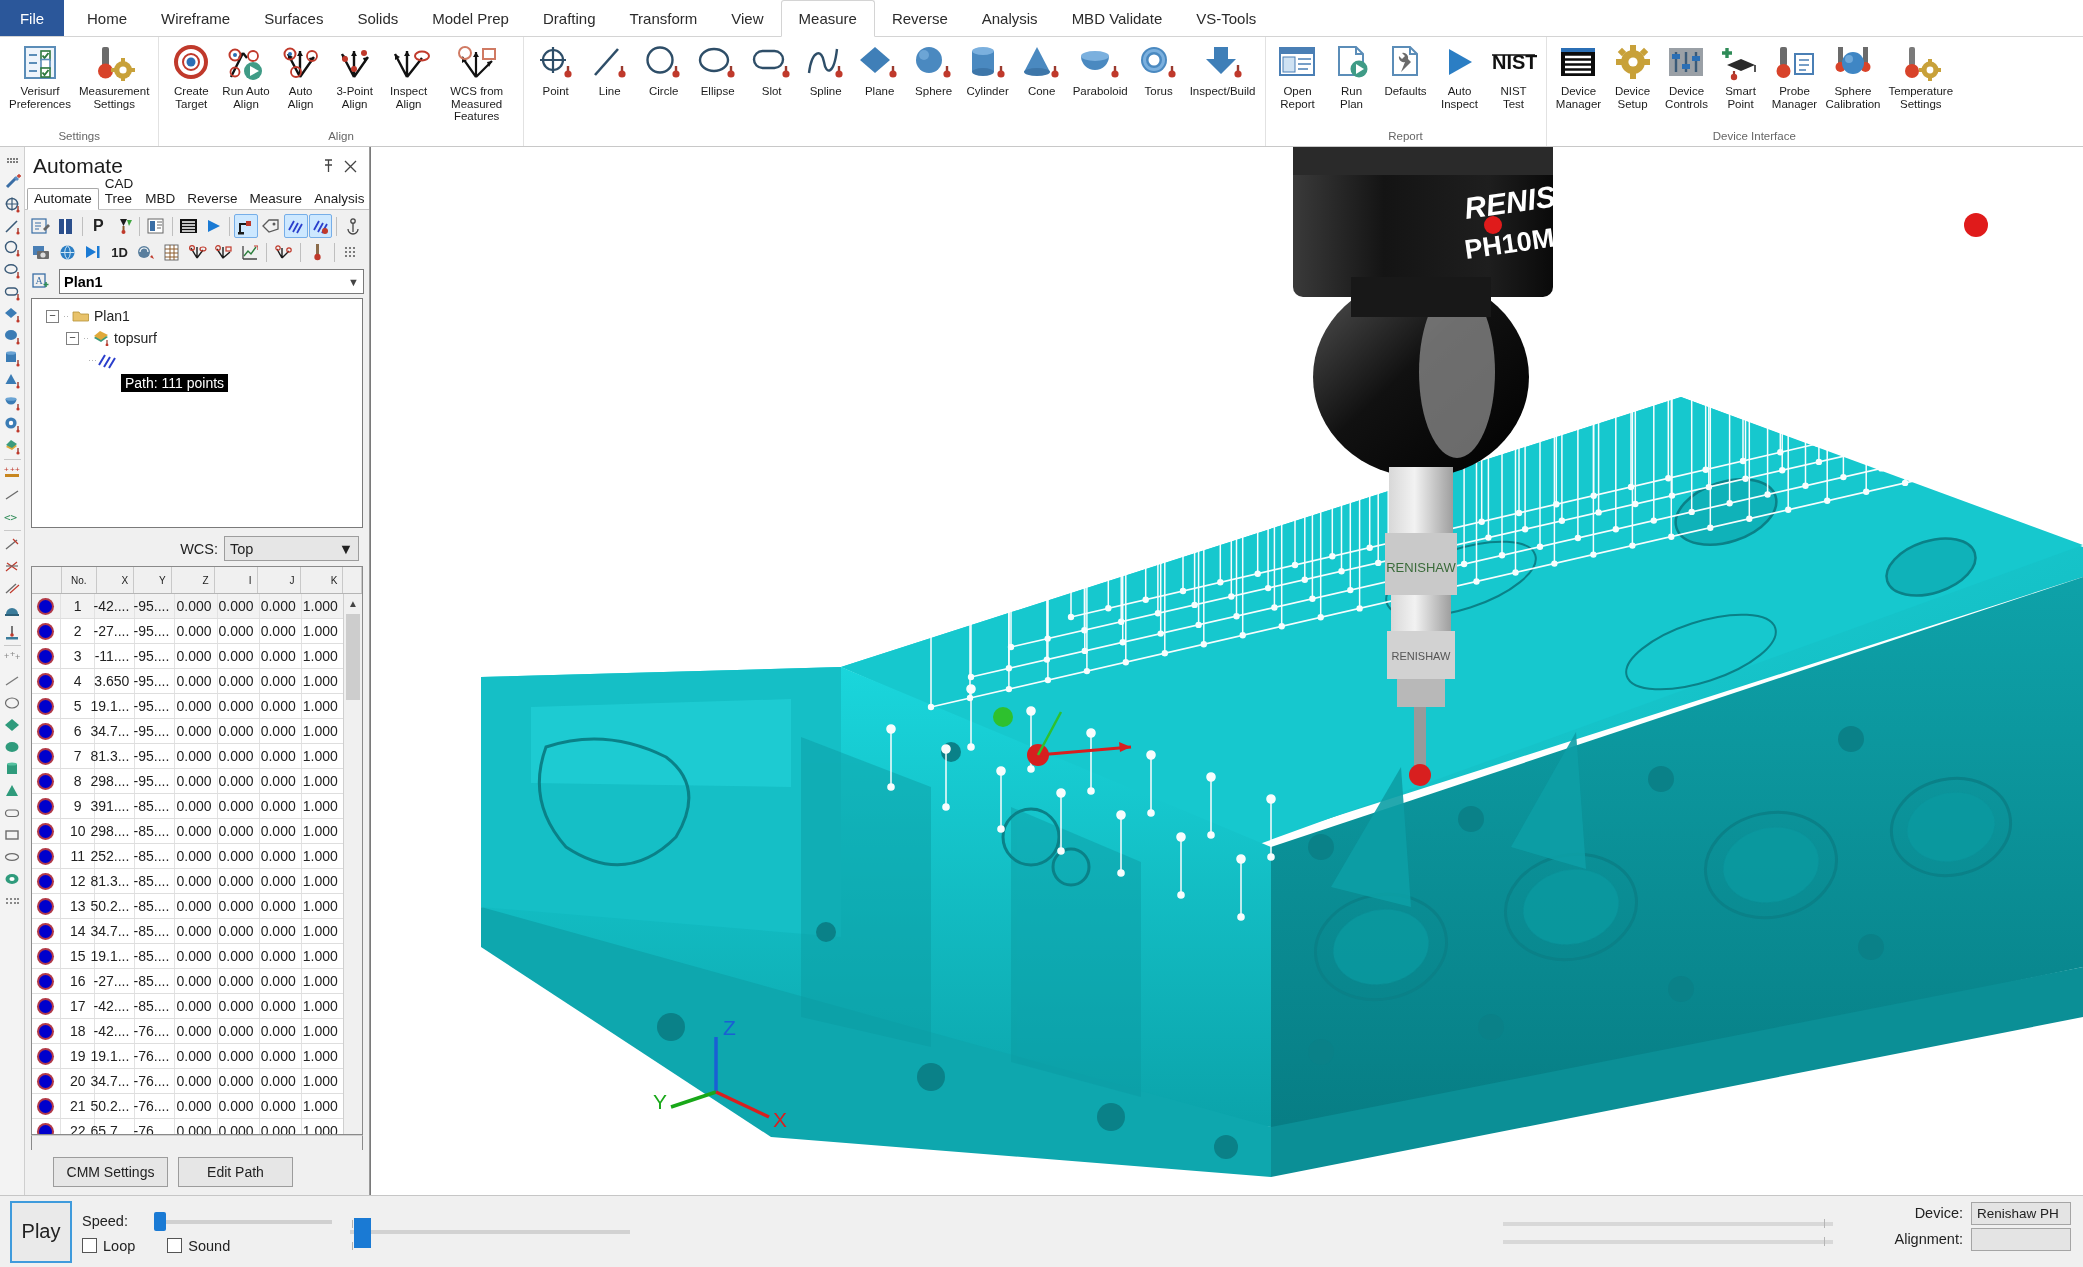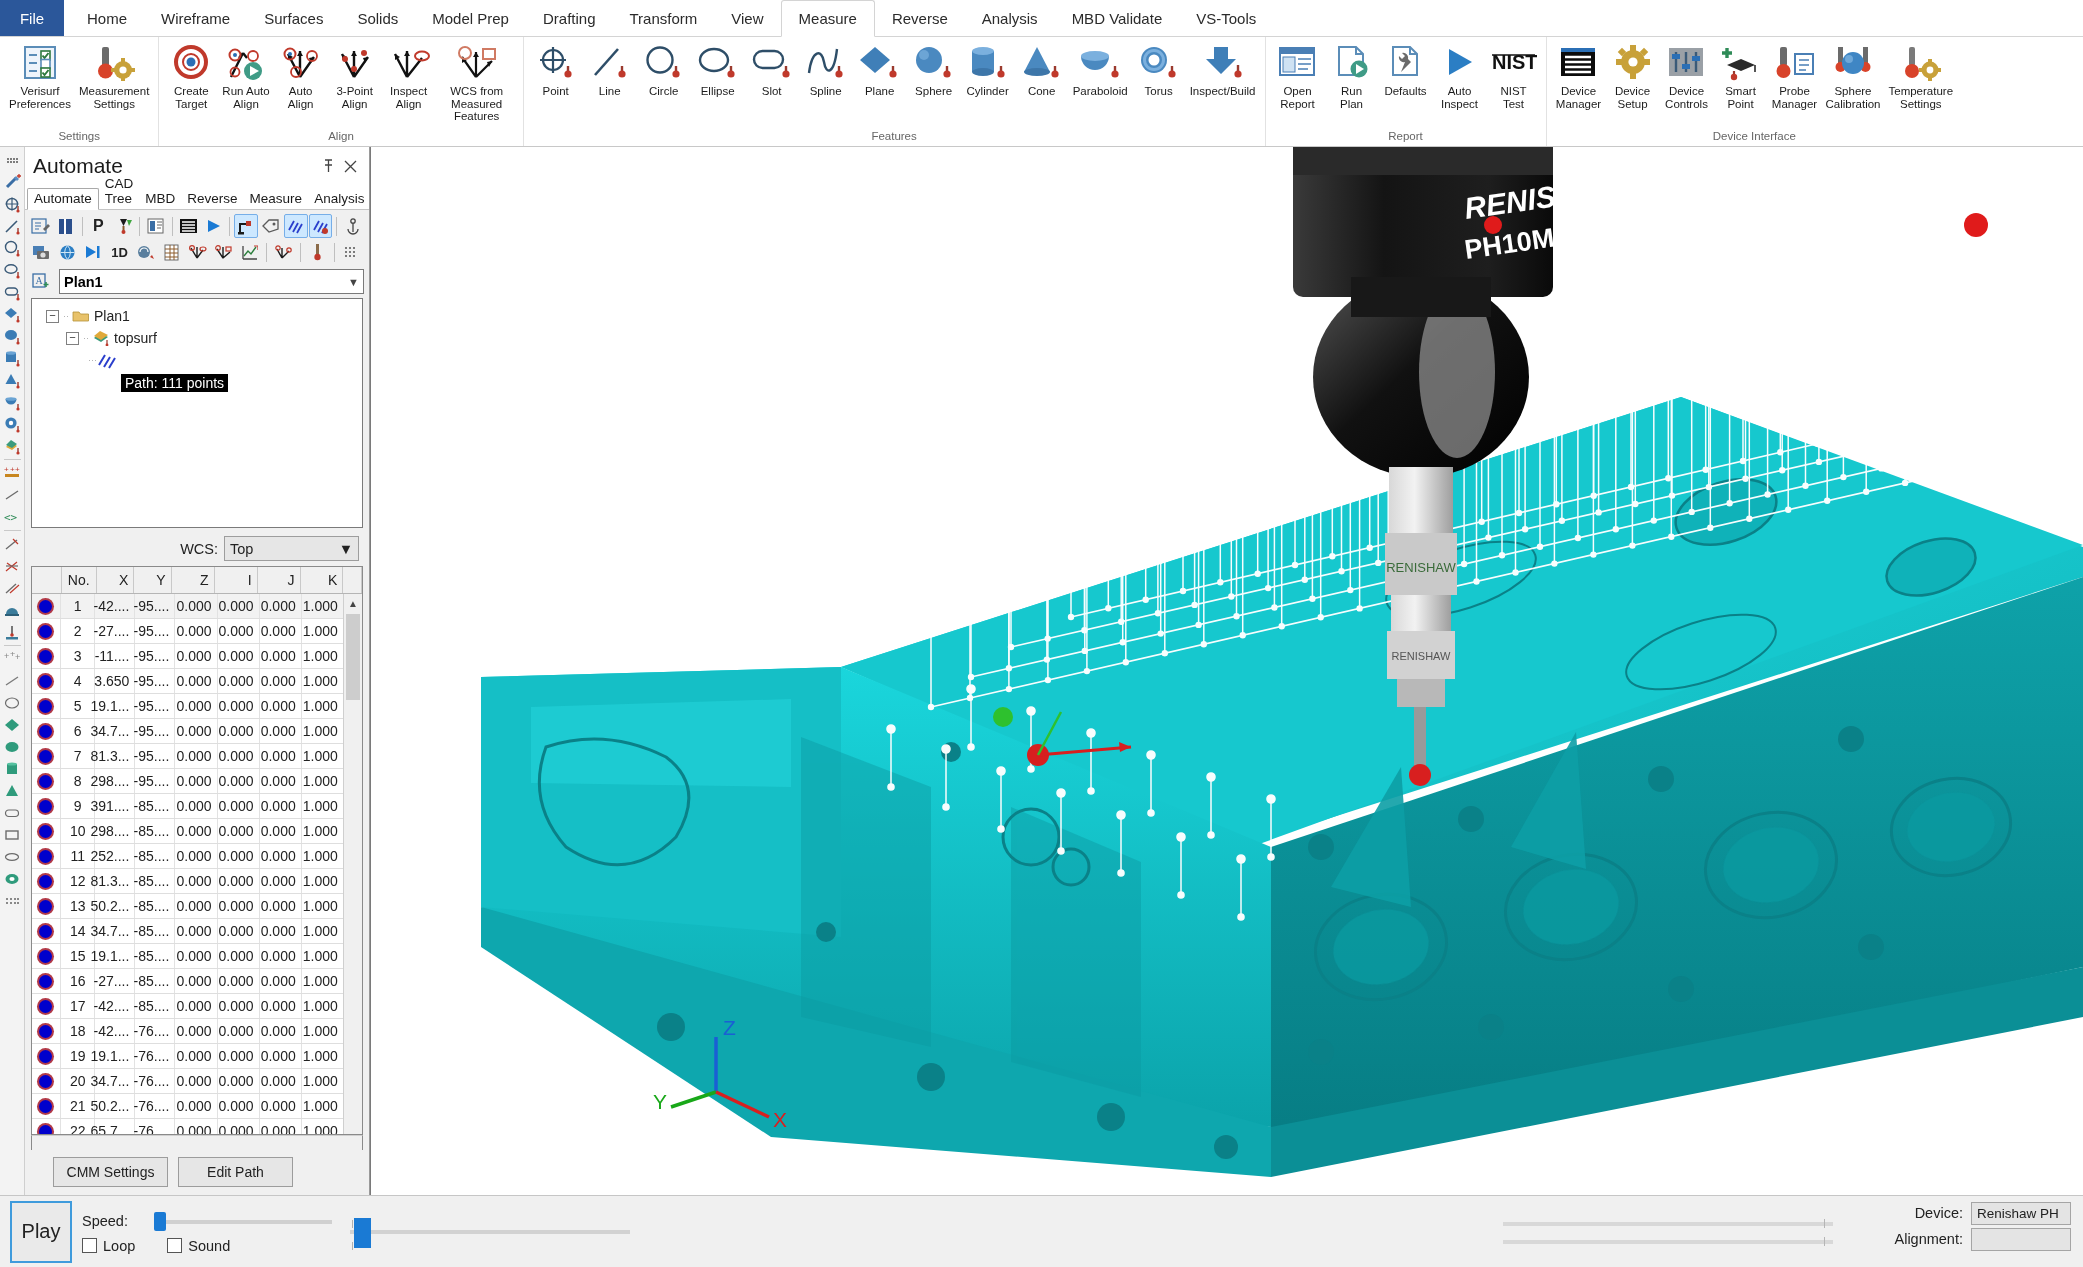--- a/index.html
+++ b/index.html
@@ -81,21 +81,21 @@
 
   .wcsrow { display:flex; align-items:center; justify-content:flex-end; gap:6px;
             padding:8px 10px 5px 0; font-size:14.5px; }
   .wcsrow .combo { width:135px; height:25px; background:#e6e6e6; border:1px solid #9d9d9d;
                    display:flex; align-items:center; padding:0 5px; }
   .wcsrow .combo .cv { flex:1; }
 
   .grid { margin:0 6px; background:#fff; border:1px solid #8a8a8a; flex:1;
           display:flex; flex-direction:column; min-height:0; overflow:hidden; position:relative;}
   .ghead { display:flex; height:27px; background:#f0f0f0; border-bottom:1px solid #b5b5b5;
-           font-size:14px; flex:0 0 27px;}
+           font-size:10px; flex:0 0 27px;}
   .ghead div { border-right:1px solid #c9c9c9; display:flex; align-items:center;
                justify-content:center; }
   .gbody { flex:1; overflow:hidden; }
   .grow { display:flex; height:25px; font-size:14px; border-bottom:1px solid #dedede;}
   .grow.sel { background:#f2f2f2; }
   .grow div { border-right:1px solid #e2e2e2; display:flex; align-items:center; }
   .c-ic { width:32px; justify-content:center !important; }
   .c-no { width:38px; justify-content:center !important; }
   .c-v  { width:40px; justify-content:flex-end !important; padding-right:5px; }
   .c-num{ width:46px; justify-content:flex-end !important; padding-right:5px; }
@@ -439,21 +439,20 @@
               <div class="ic">
                 <svg width="42" height="36">
                   <path d="M12 2 h14 v12 h8 L19 29 L4 14 h8z" fill="#3f7fb8"></path>
                   <path d="M36 20v7" stroke="#9b3a2e" stroke-width="2.4"></path>
                   <circle cx="36" cy="29" r="3.6" fill="#c0392b"></circle>
                 </svg>
               </div>
               <div class="lbl">Inspect/Build</div>
             </div>
           </div>
-          <div class="rg-label">Features</div>
         </div>
         <div class="rgroup">
           <div class="rg-items">
             <div class="rbtn">
               <div class="ic">
                 <svg width="40" height="36">
                   <rect x="2" y="3" width="34" height="27" fill="#fff" stroke="#4a7fb5" stroke-width="2"></rect>
                   <rect x="2" y="3" width="34" height="6" fill="#4a7fb5"></rect>
                   <rect x="5" y="12" width="12" height="15" fill="#cfe2f3" stroke="#4a7fb5"></rect>
                   <g stroke="#4a7fb5" stroke-width="1.6">

